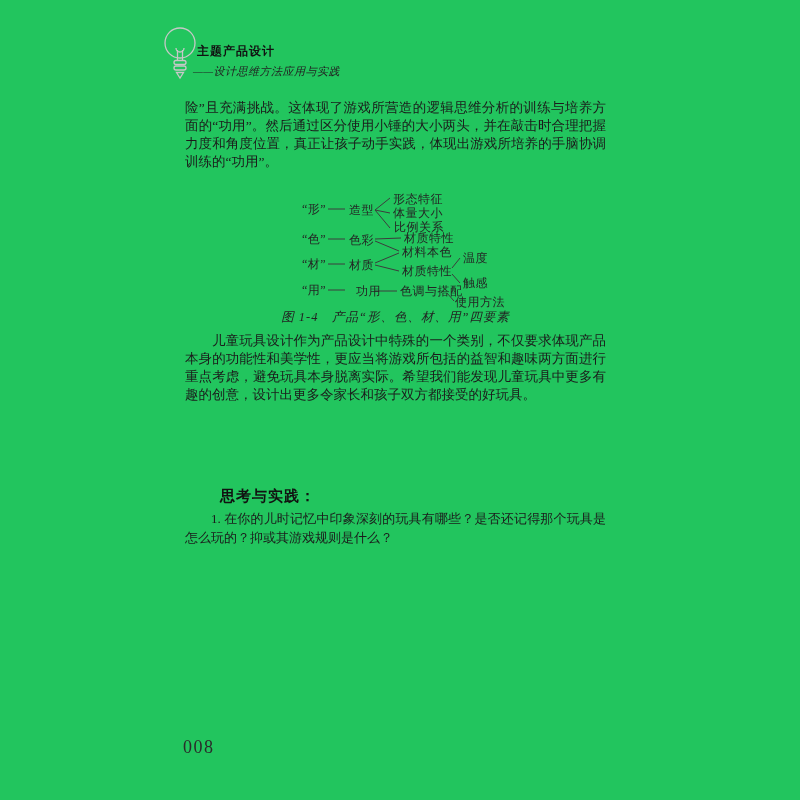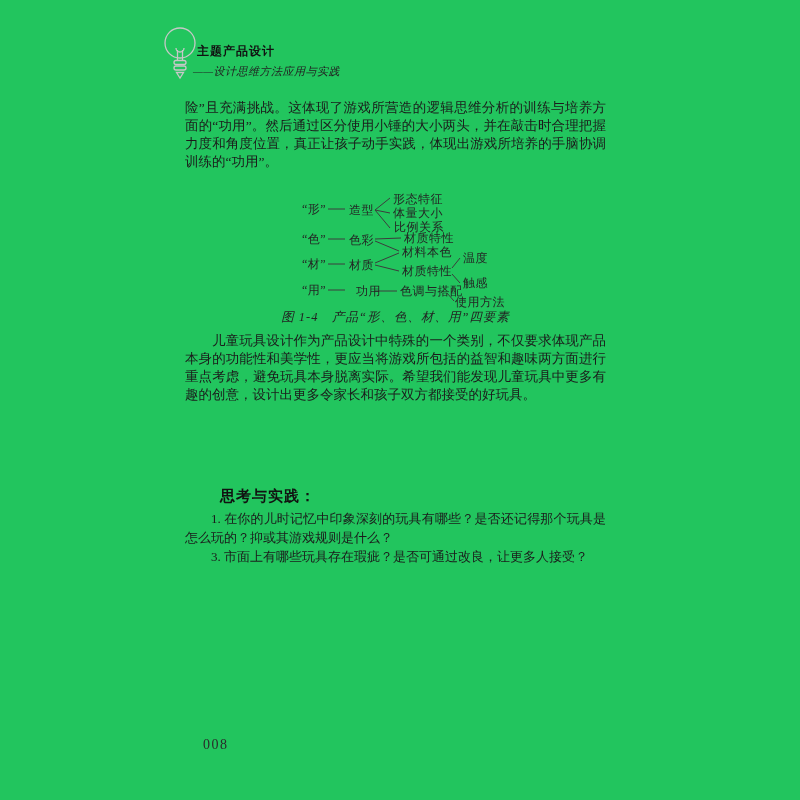--- a/index.html
+++ b/index.html
@@ -49,22 +49,22 @@
     padding-left:35px;box-sizing:border-box;
     font-size:15px;font-weight:700;letter-spacing:1px;color:#111;margin:16px;
   }
   .questions{position:absolute;left:185px;top:509px;width:421px;}
   .q{
     font-size:13px;line-height:19px;text-align:justify;
     text-indent:2em;color:#1b1b1b;margin:0;
   }
   
   .page-number{
-    position:absolute;left:203px;top:737px;
-    font-size:14px;letter-spacing:1.5px;color:#2b2b2b;
+    position:absolute;left:183px;top:737px;
+    font-size:18px;letter-spacing:1.5px;color:#2b2b2b;
   }
 </style>
 </head>
 <body>
 
 <div class="page">
 
   <div class="hdr-icon">
     <svg width="38" height="62" viewBox="0 0 38 62" fill="none">
       <g stroke="#c8c8c8" stroke-width="1.3" fill="none">
@@ -128,18 +128,17 @@
     <span class="dnode" style="left:102px;top:93px">色调与搭配</span>
     <span class="dnode" style="left:157px;top:104px">使用方法</span>
   </div>
   <p class="fig-caption">图 1-4　产品“形、色、材、用”四要素</p>
 
   <p class="par par2">儿童玩具设计作为产品设计中特殊的一个类别，不仅要求体现产品本身的功能性和美学性，更应当将游戏所包括的益智和趣味两方面进行重点考虑，避免玩具本身脱离实际。希望我们能发现儿童玩具中更多有趣的创意，设计出更多令家长和孩子双方都接受的好玩具。</p>
 
   <h3 class="practice-heading">思考与实践：</h3>
   <div class="questions">
     <p class="q">1. 在你的儿时记忆中印象深刻的玩具有哪些？是否还记得那个玩具是怎么玩的？抑或其游戏规则是什么？</p>
-    <p class="q">3. 市面上有哪些玩具存在瑕疵？是否可通过改良，让更多人接受？</p>
   </div>
 
   <div class="page-number">008</div>
 
 </div>
 
 </body></html>

